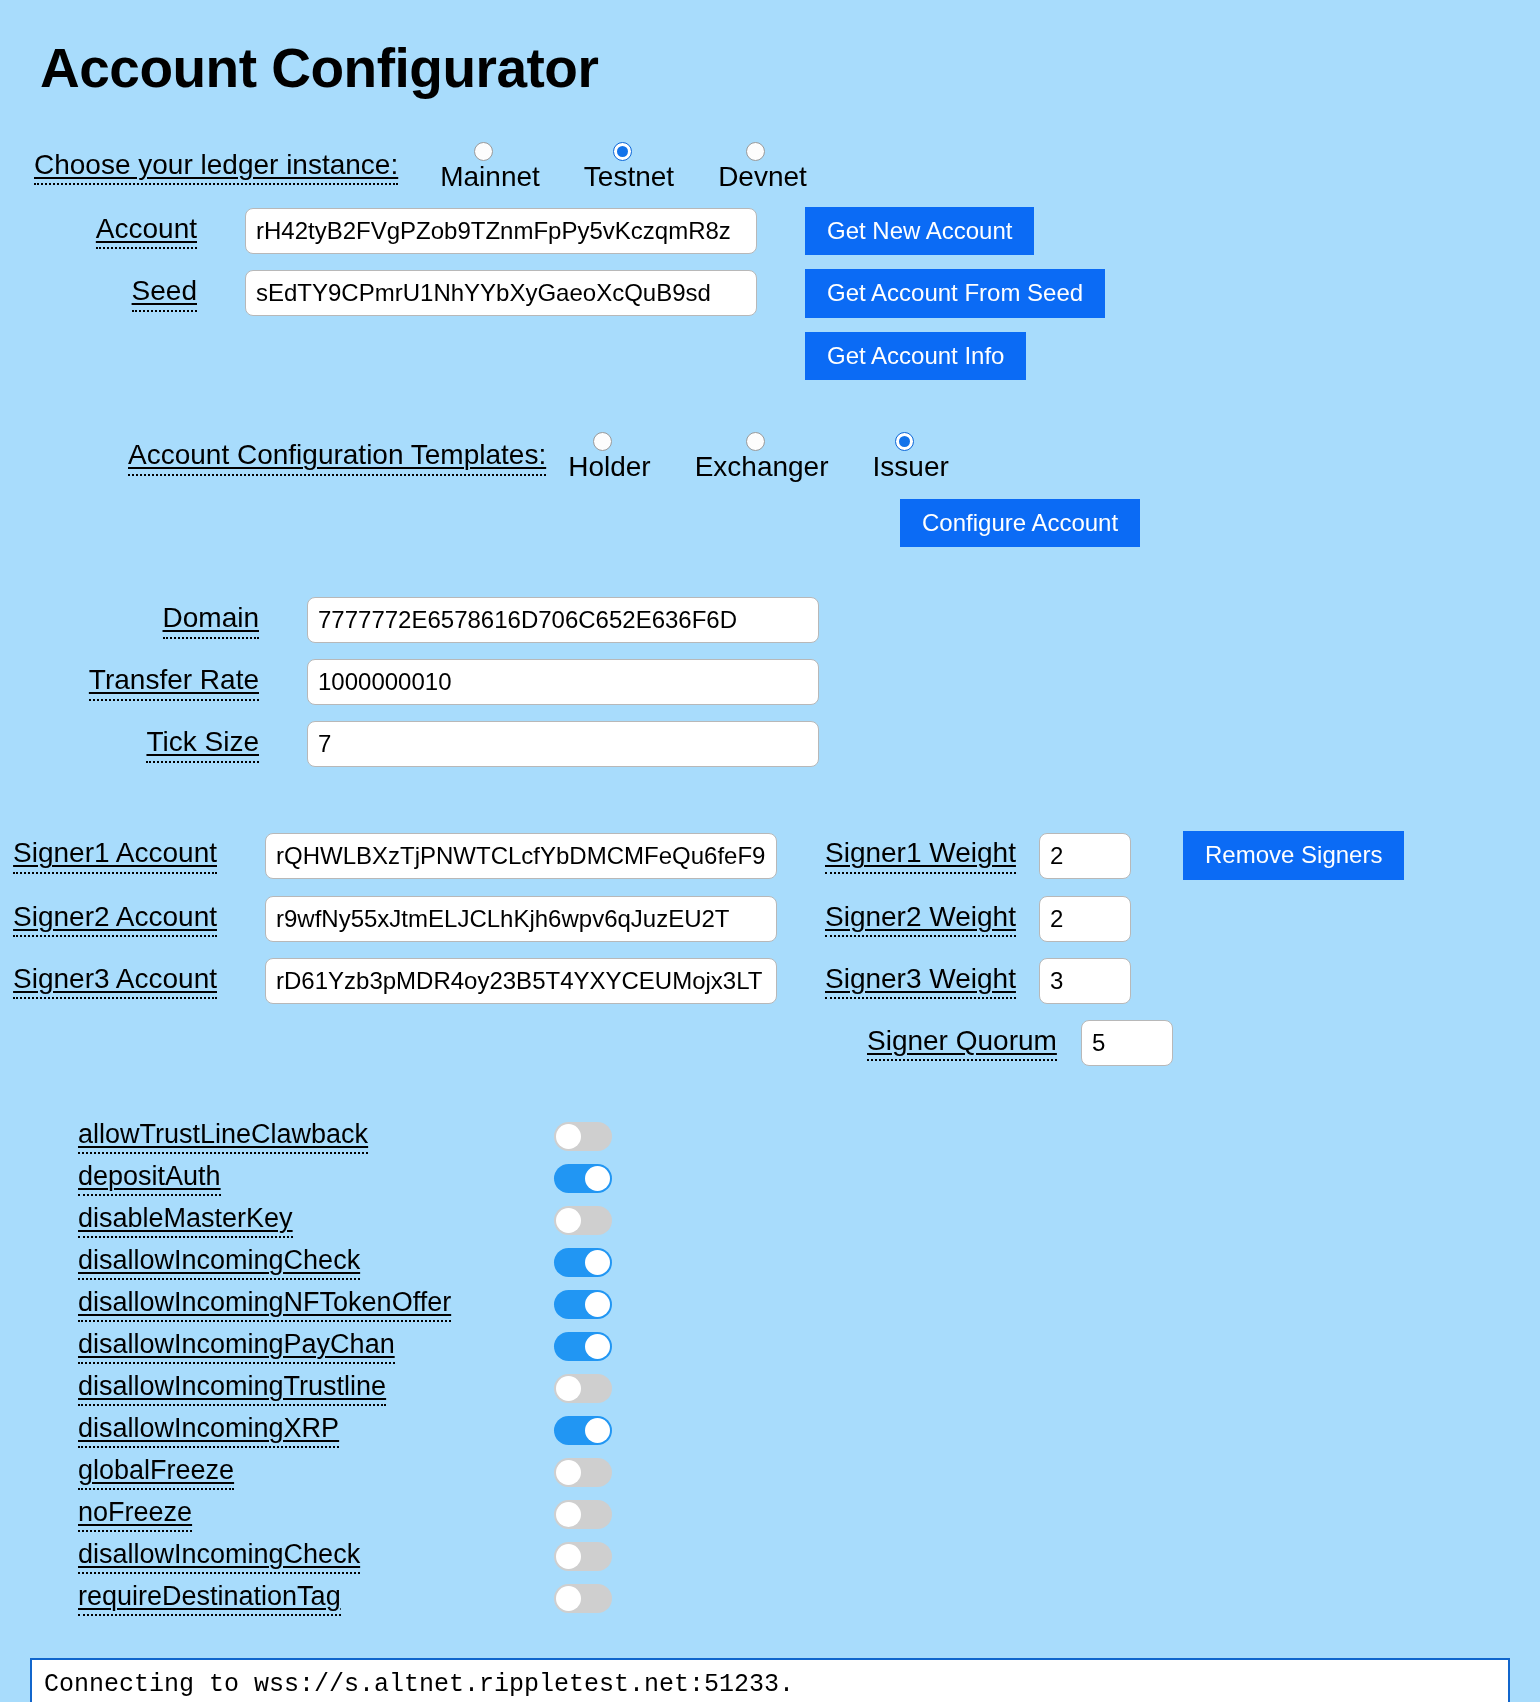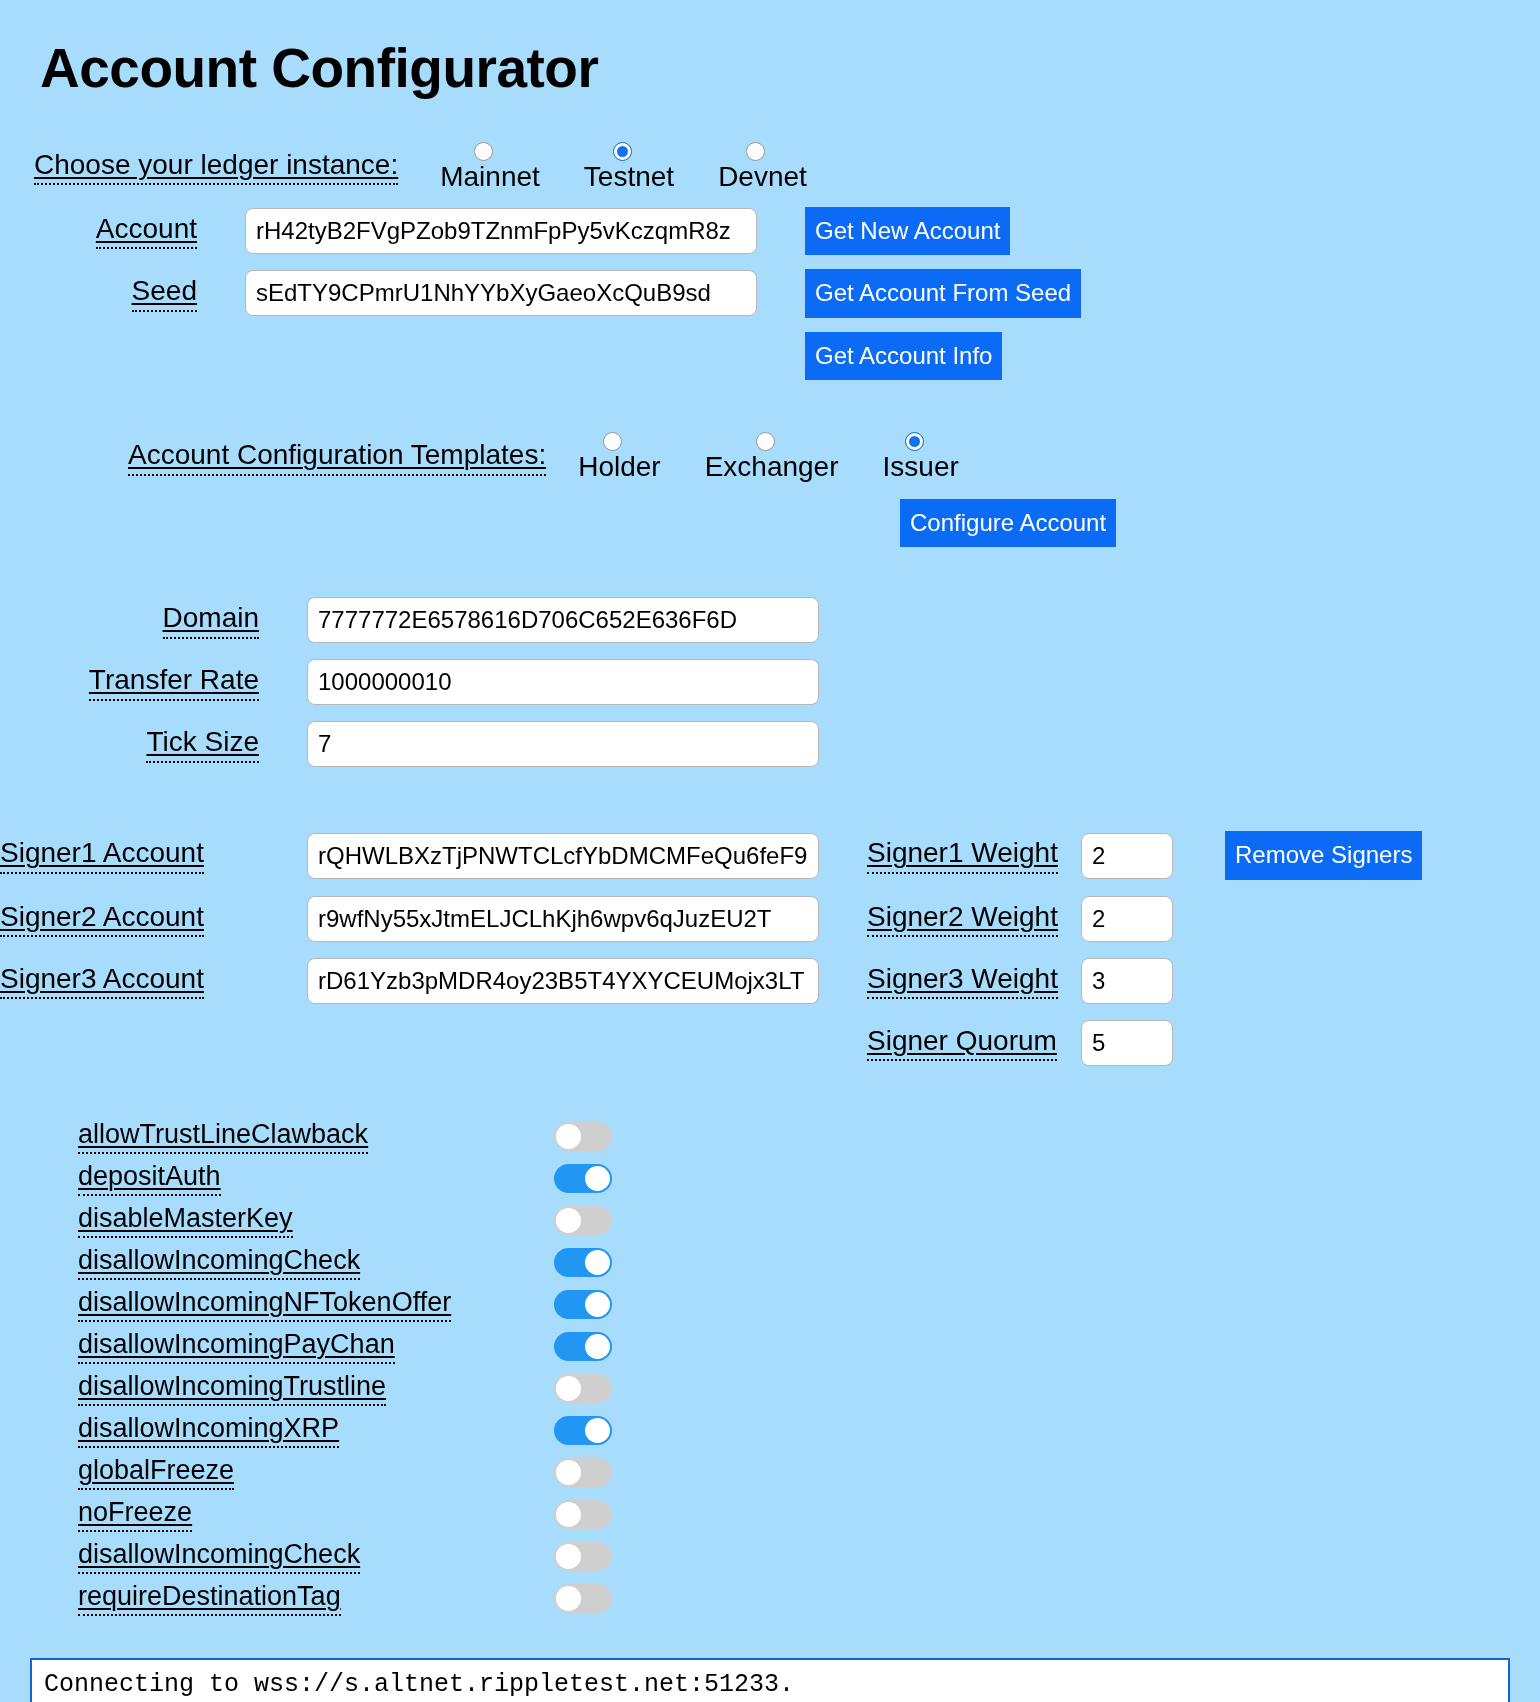--- a/index.html
+++ b/index.html
@@ -109,37 +109,37 @@
   }
   .inp-account { width: 512px; height: 46px; }
   .inp-seed    { width: 512px; height: 46px; }
 
   .btn {
     background: #0b6bf5;
     color: #fff;
     border: none;
     font-family: "Liberation Sans", sans-serif;
     font-size: 24px;
-    padding: 11px 10px;
+    padding: 11px 22px;
     cursor: pointer;
     line-height: 1.1;
     white-space: nowrap;
     border-radius: 0;
   }
   .btn-wrap { margin-left: 48px; }
 
   
   .templates-row {
     display: flex;
     align-items: center;
     margin-top: 52px;
     padding-left: 128px;
     font-size: 28px;
   }
-  .templates-label { margin-right: 32px; }
+  .templates-label { margin-right: 22px; }
 
   .configure-row {
     margin-top: 16px;
     padding-left: 900px;
   }
 
   
   .block2 { margin-top: 50px; }
   .field-row2 {
     display: flex;
@@ -156,22 +156,22 @@
   .inp-wide { width: 512px; height: 46px; }
 
   
   .signers { margin-top: 64px; }
   .signer-row {
     display: flex;
     align-items: center;
     margin-top: 16px;
   }
   .sg-label {
-    width: 307px;
-    text-align: left;
+    width: 265px;
+    text-align: right;
     font-size: 28px;
     padding-right: 48px;
     box-sizing: border-box;
   }
   .inp-signer { width: 512px; height: 46px; }
   .wt-label {
     width: 262px;
     text-align: left;
     font-size: 28px;
     padding-left: 48px;

